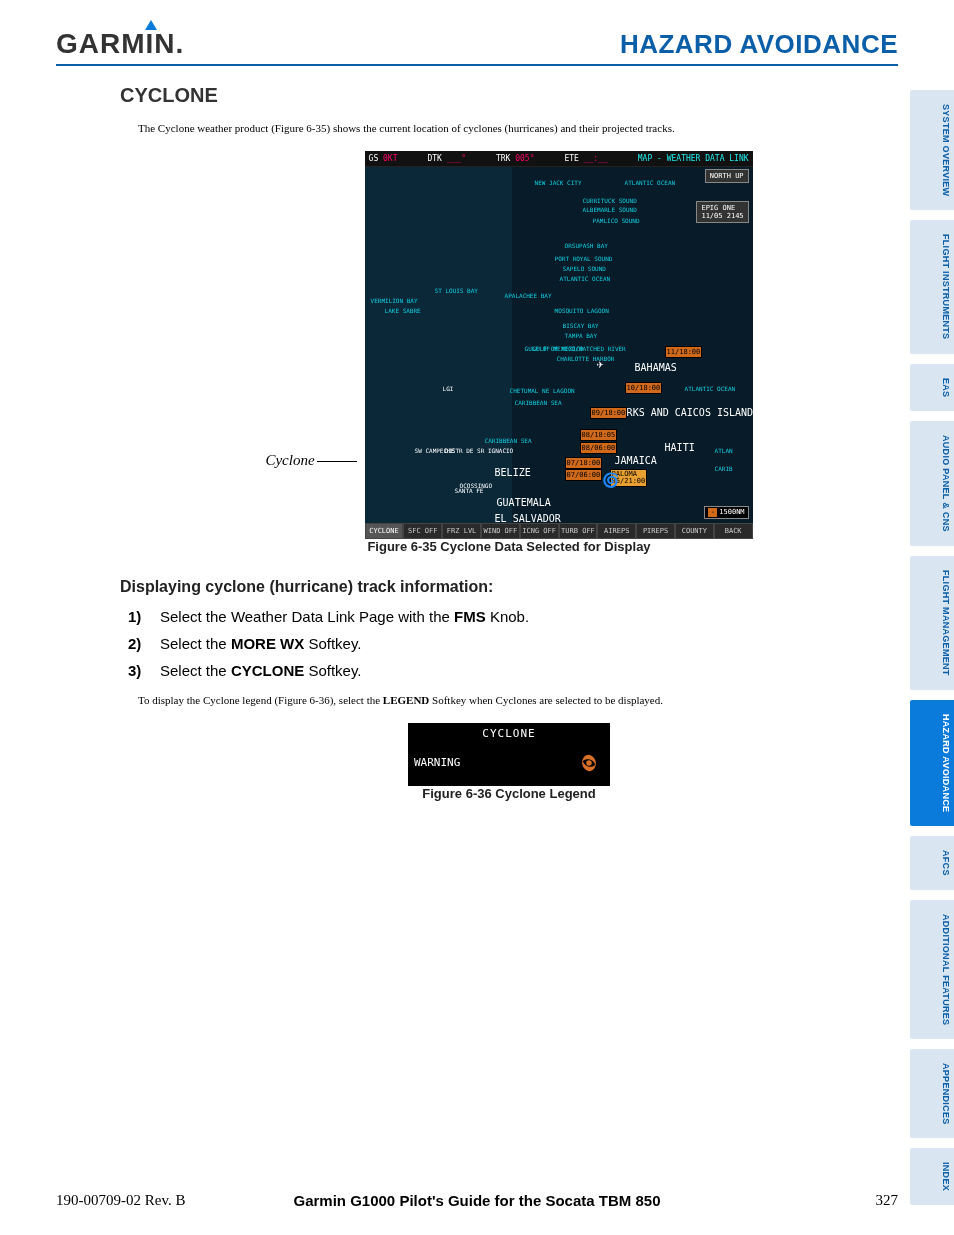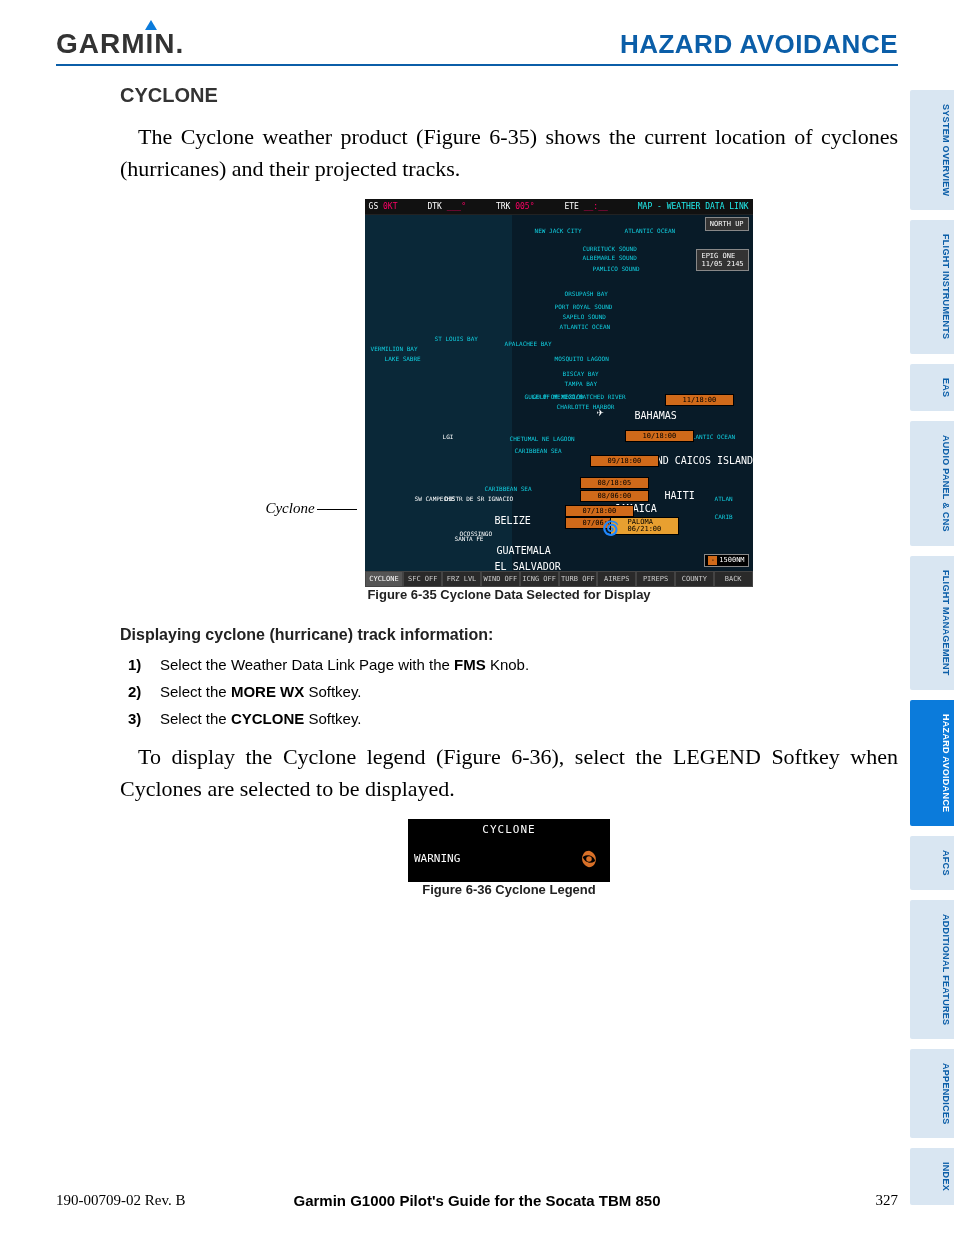--- a/index.html
+++ b/index.html
@@ -51,21 +51,21 @@
     padding: 18px 56px 0 120px;
   }
   .h2 {
     font-family: Arial, Helvetica, sans-serif;
     font-weight: 900;
     font-size: 20px;
     color: #333;
     margin-bottom: 14px;
   }
   .body-p {
-    font-size: 22px;
+    font-size: 11px;
     line-height: 1.45;
     text-align: justify;
     text-indent: 18px;
     margin-bottom: 10px;
   }
   .figure-block {
     display: flex;
     flex-direction: column;
     align-items: center;
     margin: 14px 0 14px 0;
@@ -111,21 +111,21 @@
   .magenta { color: #f06; text-align: right; }
   .cyan { color: #2ee; }
   .mfd-map {
     background: linear-gradient(90deg, #0a2838 0%, #0a2838 38%, #081b28 38%, #081b28 100%);
     height: 356px;
     position: relative;
     overflow: hidden;
   }
   .coast { position:absolute; color:#10cfe0; font-size:6px; white-space:nowrap; }
   .land-label { position:absolute; color:#fff; font-size:10px; white-space:nowrap; }
-  .track-box { position:absolute; background:#d06a1a; color:#000; font-size:7px; padding:1px 17px; border:1px solid #000; white-space:nowrap; }
+  .track-box { position:absolute; background:#d06a1a; color:#000; font-size:7px; padding:1px 1px; border:1px solid #000; white-space:nowrap; }
   .track-box.current { background:#e8a030; }
   .wx-box { position:absolute; right:4px; background:#333; border:1px solid #888; color:#fff; padding:2px 4px; font-size:7px; }
   .plane { position:absolute; color:#fff; font-size:12px; }
   .scale { position:absolute; right:4px; bottom:4px; background:#000; border:1px solid #888; color:#fff; font-size:7px; padding:1px 3px; }
   .scale-ic { display:inline-block; width:9px; height:9px; background:#d06a1a; color:#000; text-align:center; line-height:9px; margin-right:2px; font-size:7px;}
   .mfd-sk {
     display: flex;
     background: #222;
   }
   .sk {
@@ -161,21 +161,21 @@
     font-size: 15px;
   }
   .steps li {
     display: flex;
     gap: 14px;
     margin-bottom: 10px;
   }
   .stepnum { font-weight: 700; min-width: 18px; }
   .steptext { flex:1; }
   .b { font-weight: 700; }
-  .serif-b { font-family: Georgia, serif; font-weight: 400; }
+  .serif-b { font-family: Georgia, serif; font-weight: 700; }
   .legend-fig {
     width: 202px;
     background: #000;
     font-family: "Lucida Console", Monaco, monospace;
     color:#fff;
   }
   .legend-title { text-align:center; font-size:11px; padding:4px 0; letter-spacing:1px; }
   .legend-row { display:flex; justify-content:space-between; align-items:center; padding:8px 10px 12px 6px; font-size:11px; }
   .hurricane-icon { width:22px; height:22px; }
   .side-tabs {

